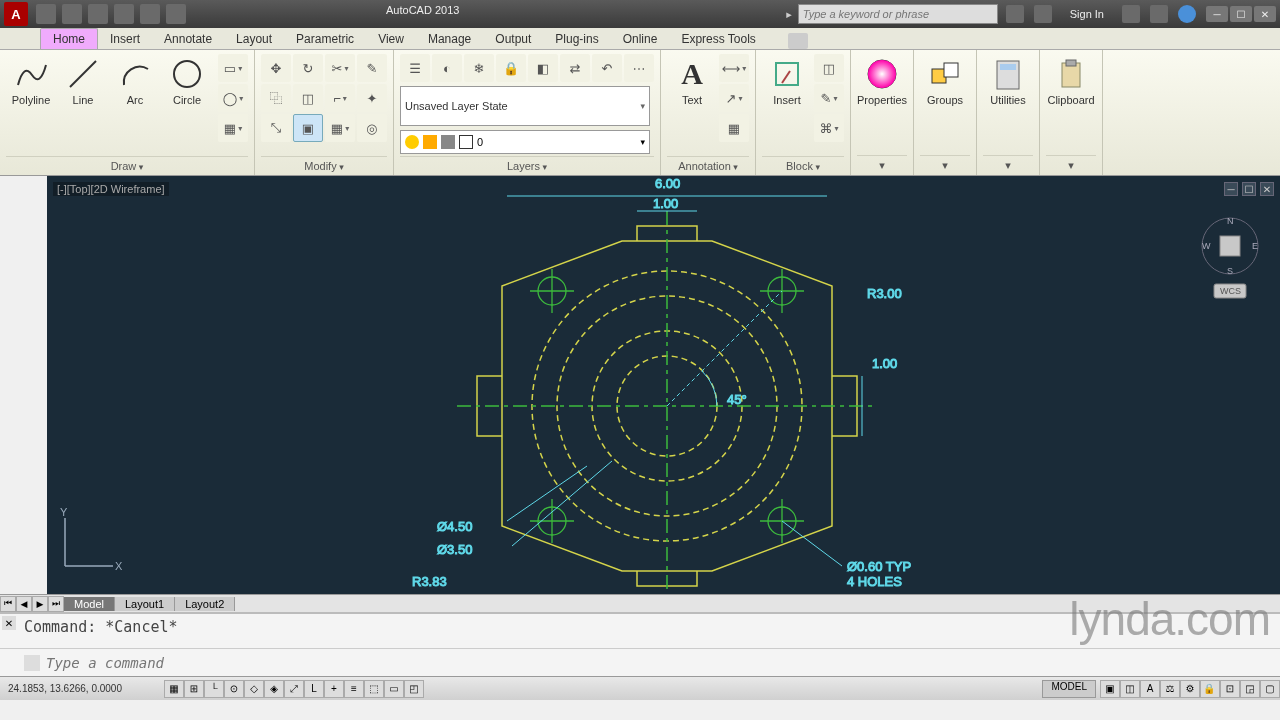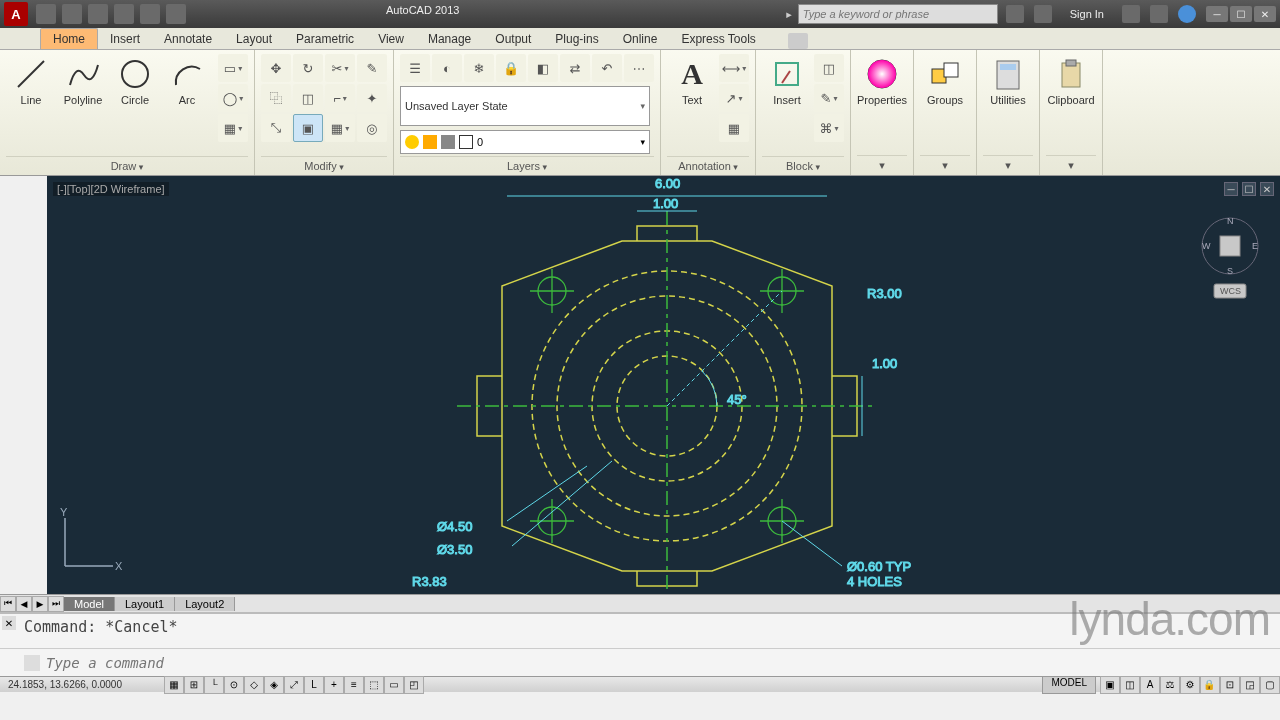--- a/index.html
+++ b/index.html
@@ -14,21 +14,21 @@
 .titlebar .search { margin-left:auto; display:flex; align-items:center; gap:6px; }
 .titlebar .search input { width:200px; height:20px; background:#ddd; border:1px solid #888; font-size:11px; padding:0 4px; color:#666; font-style:italic;}
 .titlebar .signin { margin:0 10px; }
 .titlebar .winbtns { display:flex; gap:2px; margin-left:8px; margin-right:4px;}
 .titlebar .winbtns span { width:22px; height:16px; background:#777; border-radius:2px; display:flex; align-items:center; justify-content:center; font-size:10px;}
 .titlebar .tico { width:18px; height:18px; background:#6a6a6a; border-radius:2px; margin:0 2px;}
 
 
 .tabs { height:22px; background:#e8e8dc; display:flex; align-items:flex-end; padding-left:40px; border-bottom:1px solid #aaa; font-size:12px;}
 .tabs .tab { padding:3px 12px; color:#333; cursor:pointer; }
-.tabs .tab.active { background:#fdba74; border:1px solid #aaa; border-bottom:none; border-radius:2px 2px 0 0; }
+.tabs .tab.active { background:#f0abfc; border:1px solid #aaa; border-bottom:none; border-radius:2px 2px 0 0; }
 .tabs .gear { margin-left:20px; width:20px; height:16px; background:#ccc; border-radius:2px; }
 
 
 .ribbon { height:126px; background:linear-gradient(#fafaf0,#e8e8d8); display:flex; border-bottom:1px solid #999; }
 .panel { border-right:1px solid #c5c5b5; padding:4px 6px 0 6px; display:flex; flex-direction:column; }
 .panel .row { display:flex; gap:2px; }
 .panel .title { text-align:center; font-size:11px; color:#555; padding:3px 0; border-top:1px solid #d0d0c0; margin-top:auto; }
 .panel .title .dd::after{content:" ▾"; font-size:9px;}
 .bigbtn { display:flex; flex-direction:column; align-items:center; width:50px; padding:2px; cursor:pointer;}
 .bigbtn .ico { width:36px; height:36px; display:flex; align-items:center; justify-content:center; }
@@ -60,21 +60,21 @@
 
 .cmdarea { height:64px; background:#f4f4f4; border-top:2px solid #bbb; display:flex; flex-direction:column; position:relative;}
 .cmdarea .close{position:absolute;left:2px;top:2px;width:14px;height:14px;background:#ddd;font-size:10px;display:flex;align-items:center;justify-content:center;}
 .cmdarea .hist { flex:1; font-family:Consolas,monospace; font-size:15px; padding:4px 4px 4px 24px; color:#444;}
 .cmdarea .inputrow { height:28px; display:flex; align-items:center; border-top:1px solid #ccc; padding-left:24px;}
 .cmdarea .inputrow .ic{width:16px;height:16px;background:#ddd;margin-right:6px;}
 .cmdarea .inputrow input{flex:1;border:none;background:transparent;font-family:Consolas,monospace;font-size:14px;font-style:italic;color:#888;outline:none;}
 .watermark{position:absolute;right:10px;bottom:30px;font-size:46px;color:rgba(120,120,120,0.6);font-weight:400;letter-spacing:-1px;}
 
 
-.status { height:16px; background:linear-gradient(#e8e8e8,#d0d0d0); display:flex; align-items:center; font-size:10px; border-top:1px solid #999;}
+.status { height:24px; background:linear-gradient(#e8e8e8,#d0d0d0); display:flex; align-items:center; font-size:10px; border-top:1px solid #999;}
 .status .coords{padding:0 8px; color:#333; min-width:160px;}
 .status .tray{display:flex; margin-left:auto;}
 .status .tray span,.status .ltray span{width:20px;height:18px;background:#ddd;border:1px solid #aaa;margin:0;display:flex;align-items:center;justify-content:center;}
 .status .ltray{display:flex;margin-left:4px;}
 .status .mode{padding:0 8px;background:#ccc;border:1px solid #999;margin:0 4px;}
 
 svg text{font-family:Arial;}
 </style>
 </head>
 <body>
@@ -122,48 +122,48 @@
   <div class="gear"></div>
 </div>
 
 <div class="ribbon">
 
   <div class="panel">
     <div class="row">
       <div class="bigbtn">
           <div class="ico">
             <svg width="34" height="34">
+              <path d="M4 28 Q10 6 18 18 T32 8" stroke="#333" fill="none" stroke-width="2"></path>
+            </svg>
+          </div>
+          <div class="lbl">Polyline</div>
+        </div>
+      <div class="bigbtn">
+          <div class="ico">
+            <svg width="34" height="34">
               <line x1="4" y1="30" x2="30" y2="4" stroke="#333" stroke-width="2"></line>
             </svg>
           </div>
           <div class="lbl">Line</div>
         </div>
       <div class="bigbtn">
           <div class="ico">
             <svg width="34" height="34">
-              <path d="M4 28 Q10 6 18 18 T32 8" stroke="#333" fill="none" stroke-width="2"></path>
-            </svg>
-          </div>
-          <div class="lbl">Polyline</div>
+              <path d="M6 28 A16 16 0 0 1 30 12" stroke="#333" fill="none" stroke-width="2"></path>
+            </svg>
+          </div>
+          <div class="lbl">Arc</div>
         </div>
       <div class="bigbtn">
           <div class="ico">
             <svg width="34" height="34">
               <circle cx="17" cy="17" r="13" stroke="#333" fill="none" stroke-width="2"></circle>
             </svg>
           </div>
           <div class="lbl">Circle</div>
-        </div>
-      <div class="bigbtn">
-          <div class="ico">
-            <svg width="34" height="34">
-              <path d="M6 28 A16 16 0 0 1 30 12" stroke="#333" fill="none" stroke-width="2"></path>
-            </svg>
-          </div>
-          <div class="lbl">Arc</div>
         </div>
       <div style="display:flex;flex-direction:column;gap:2px;margin-left:4px;">
         <div class="smbtn dd">▭</div>
         <div class="smbtn dd">◯</div>
         <div class="smbtn dd">▦</div>
       </div>
     </div>
     <div class="title"><span class="dd">Draw</span></div>
   </div>
 

